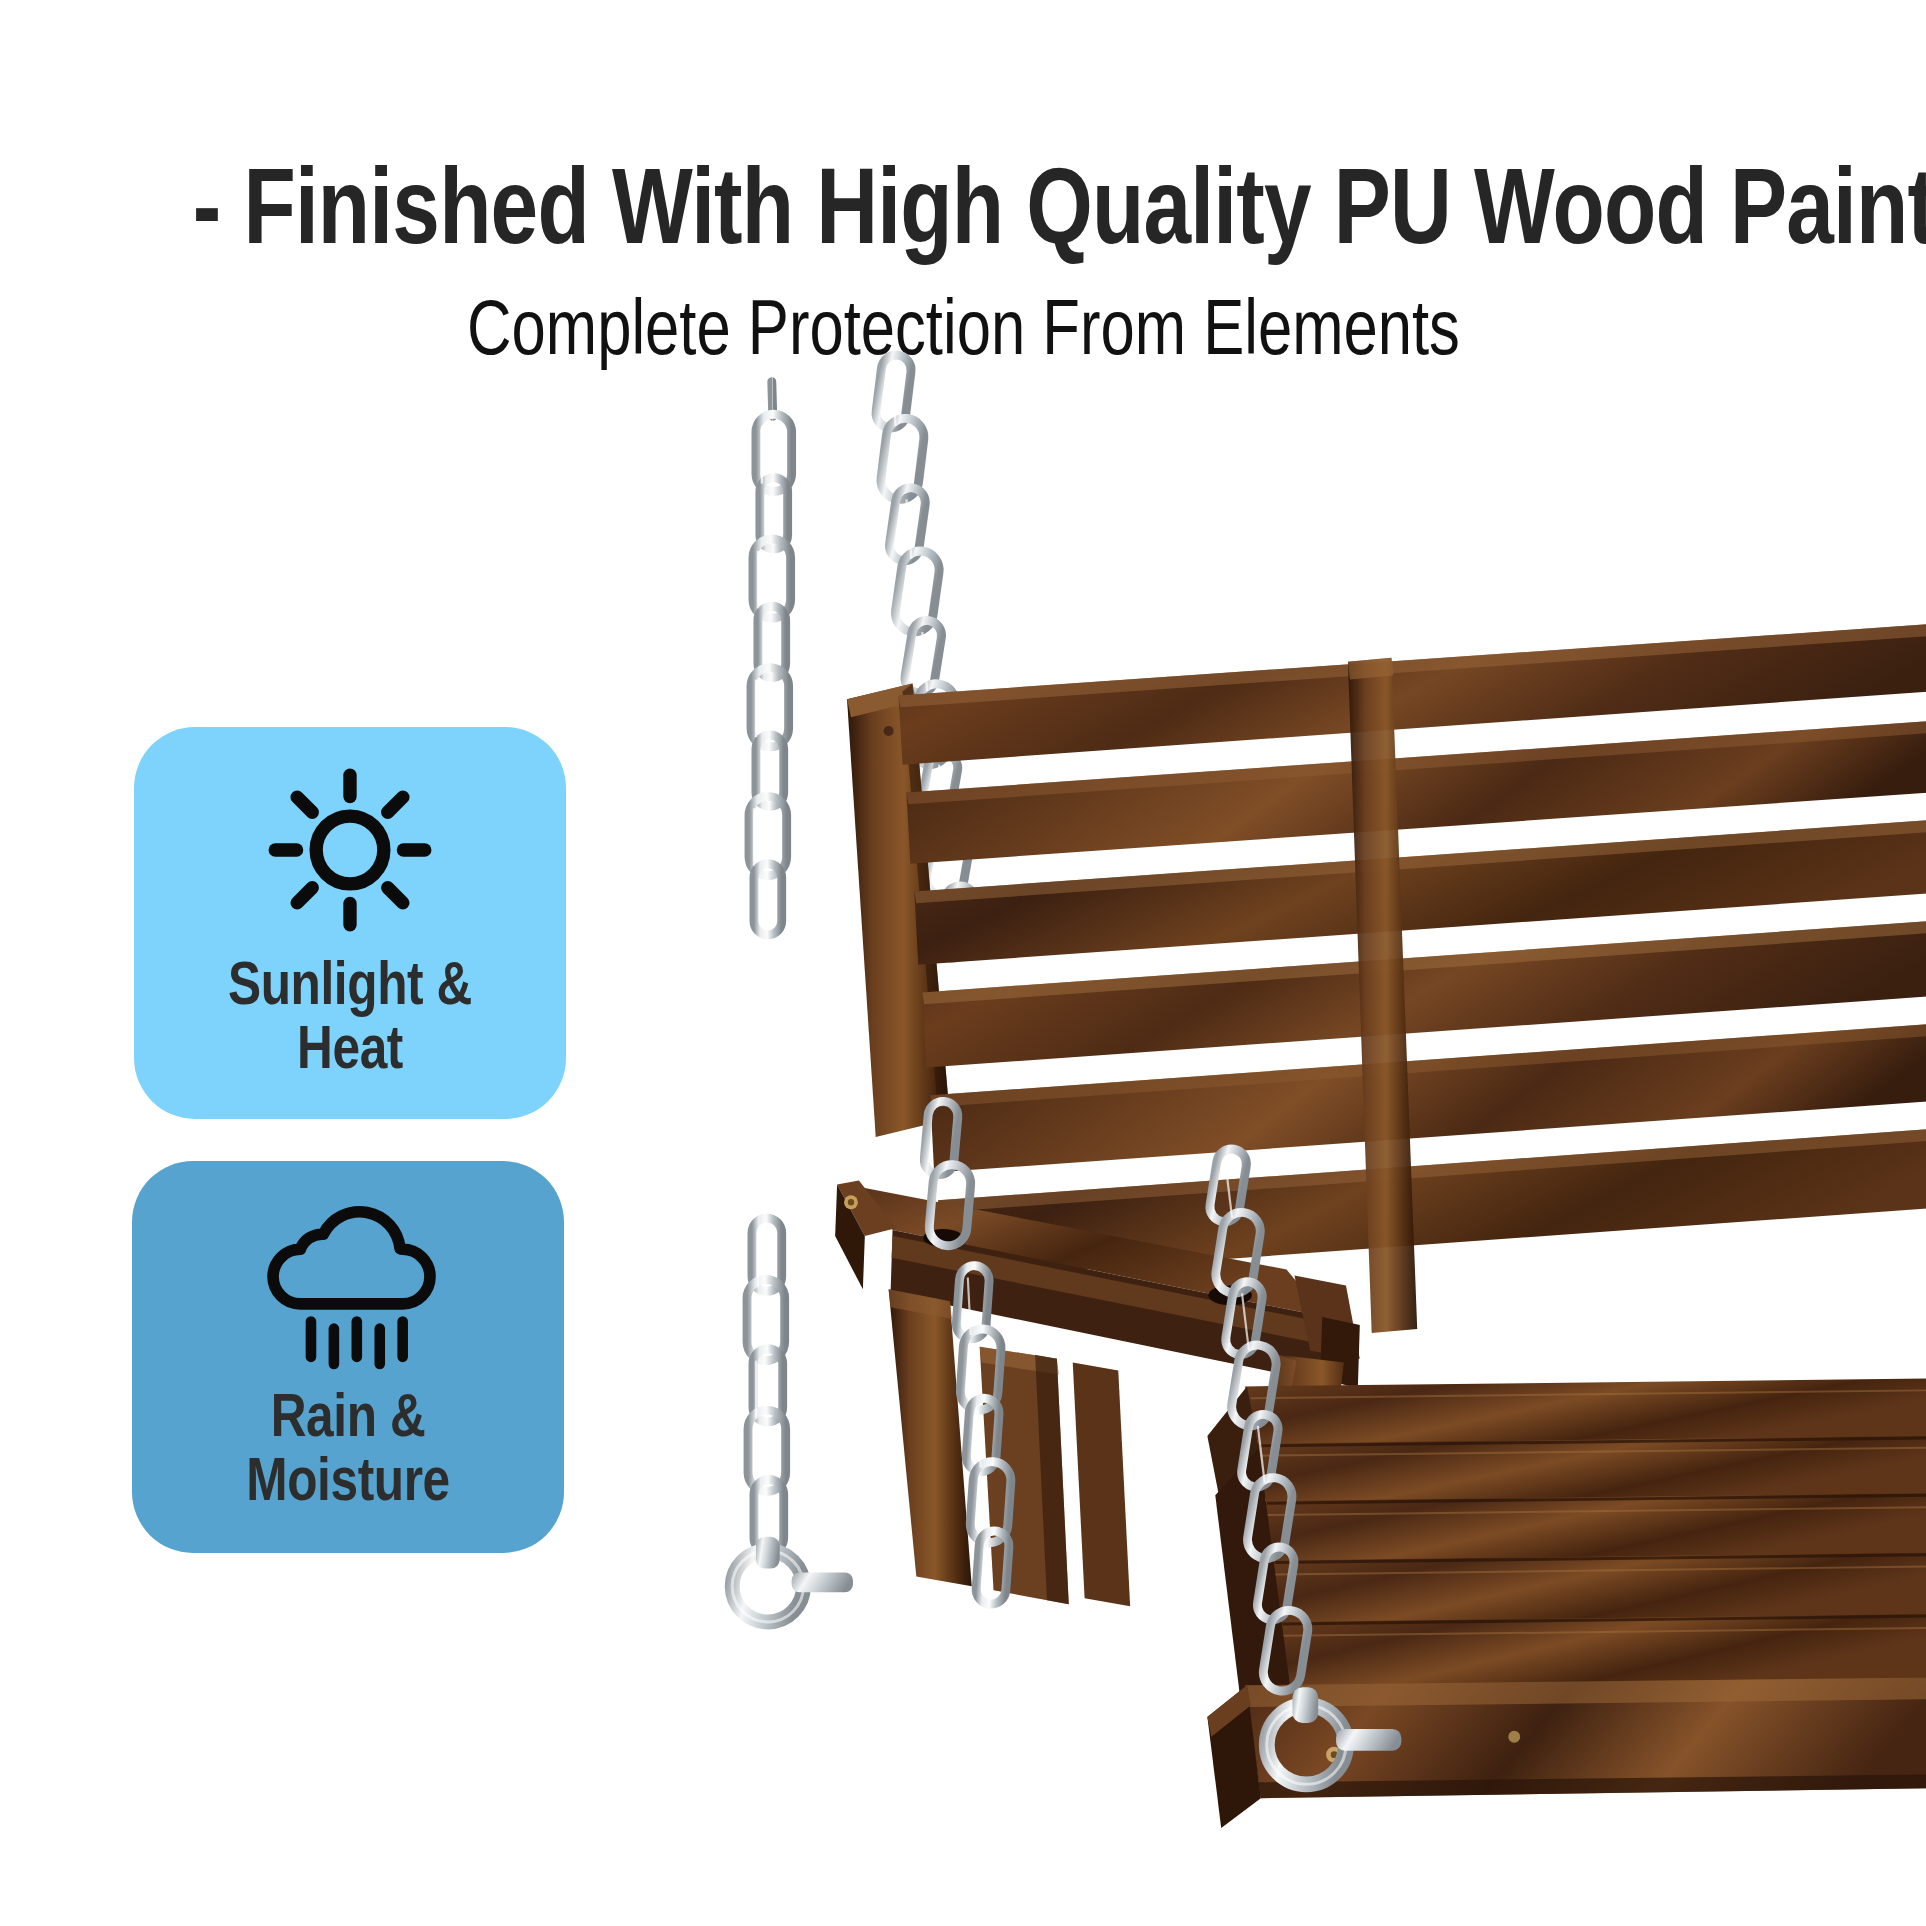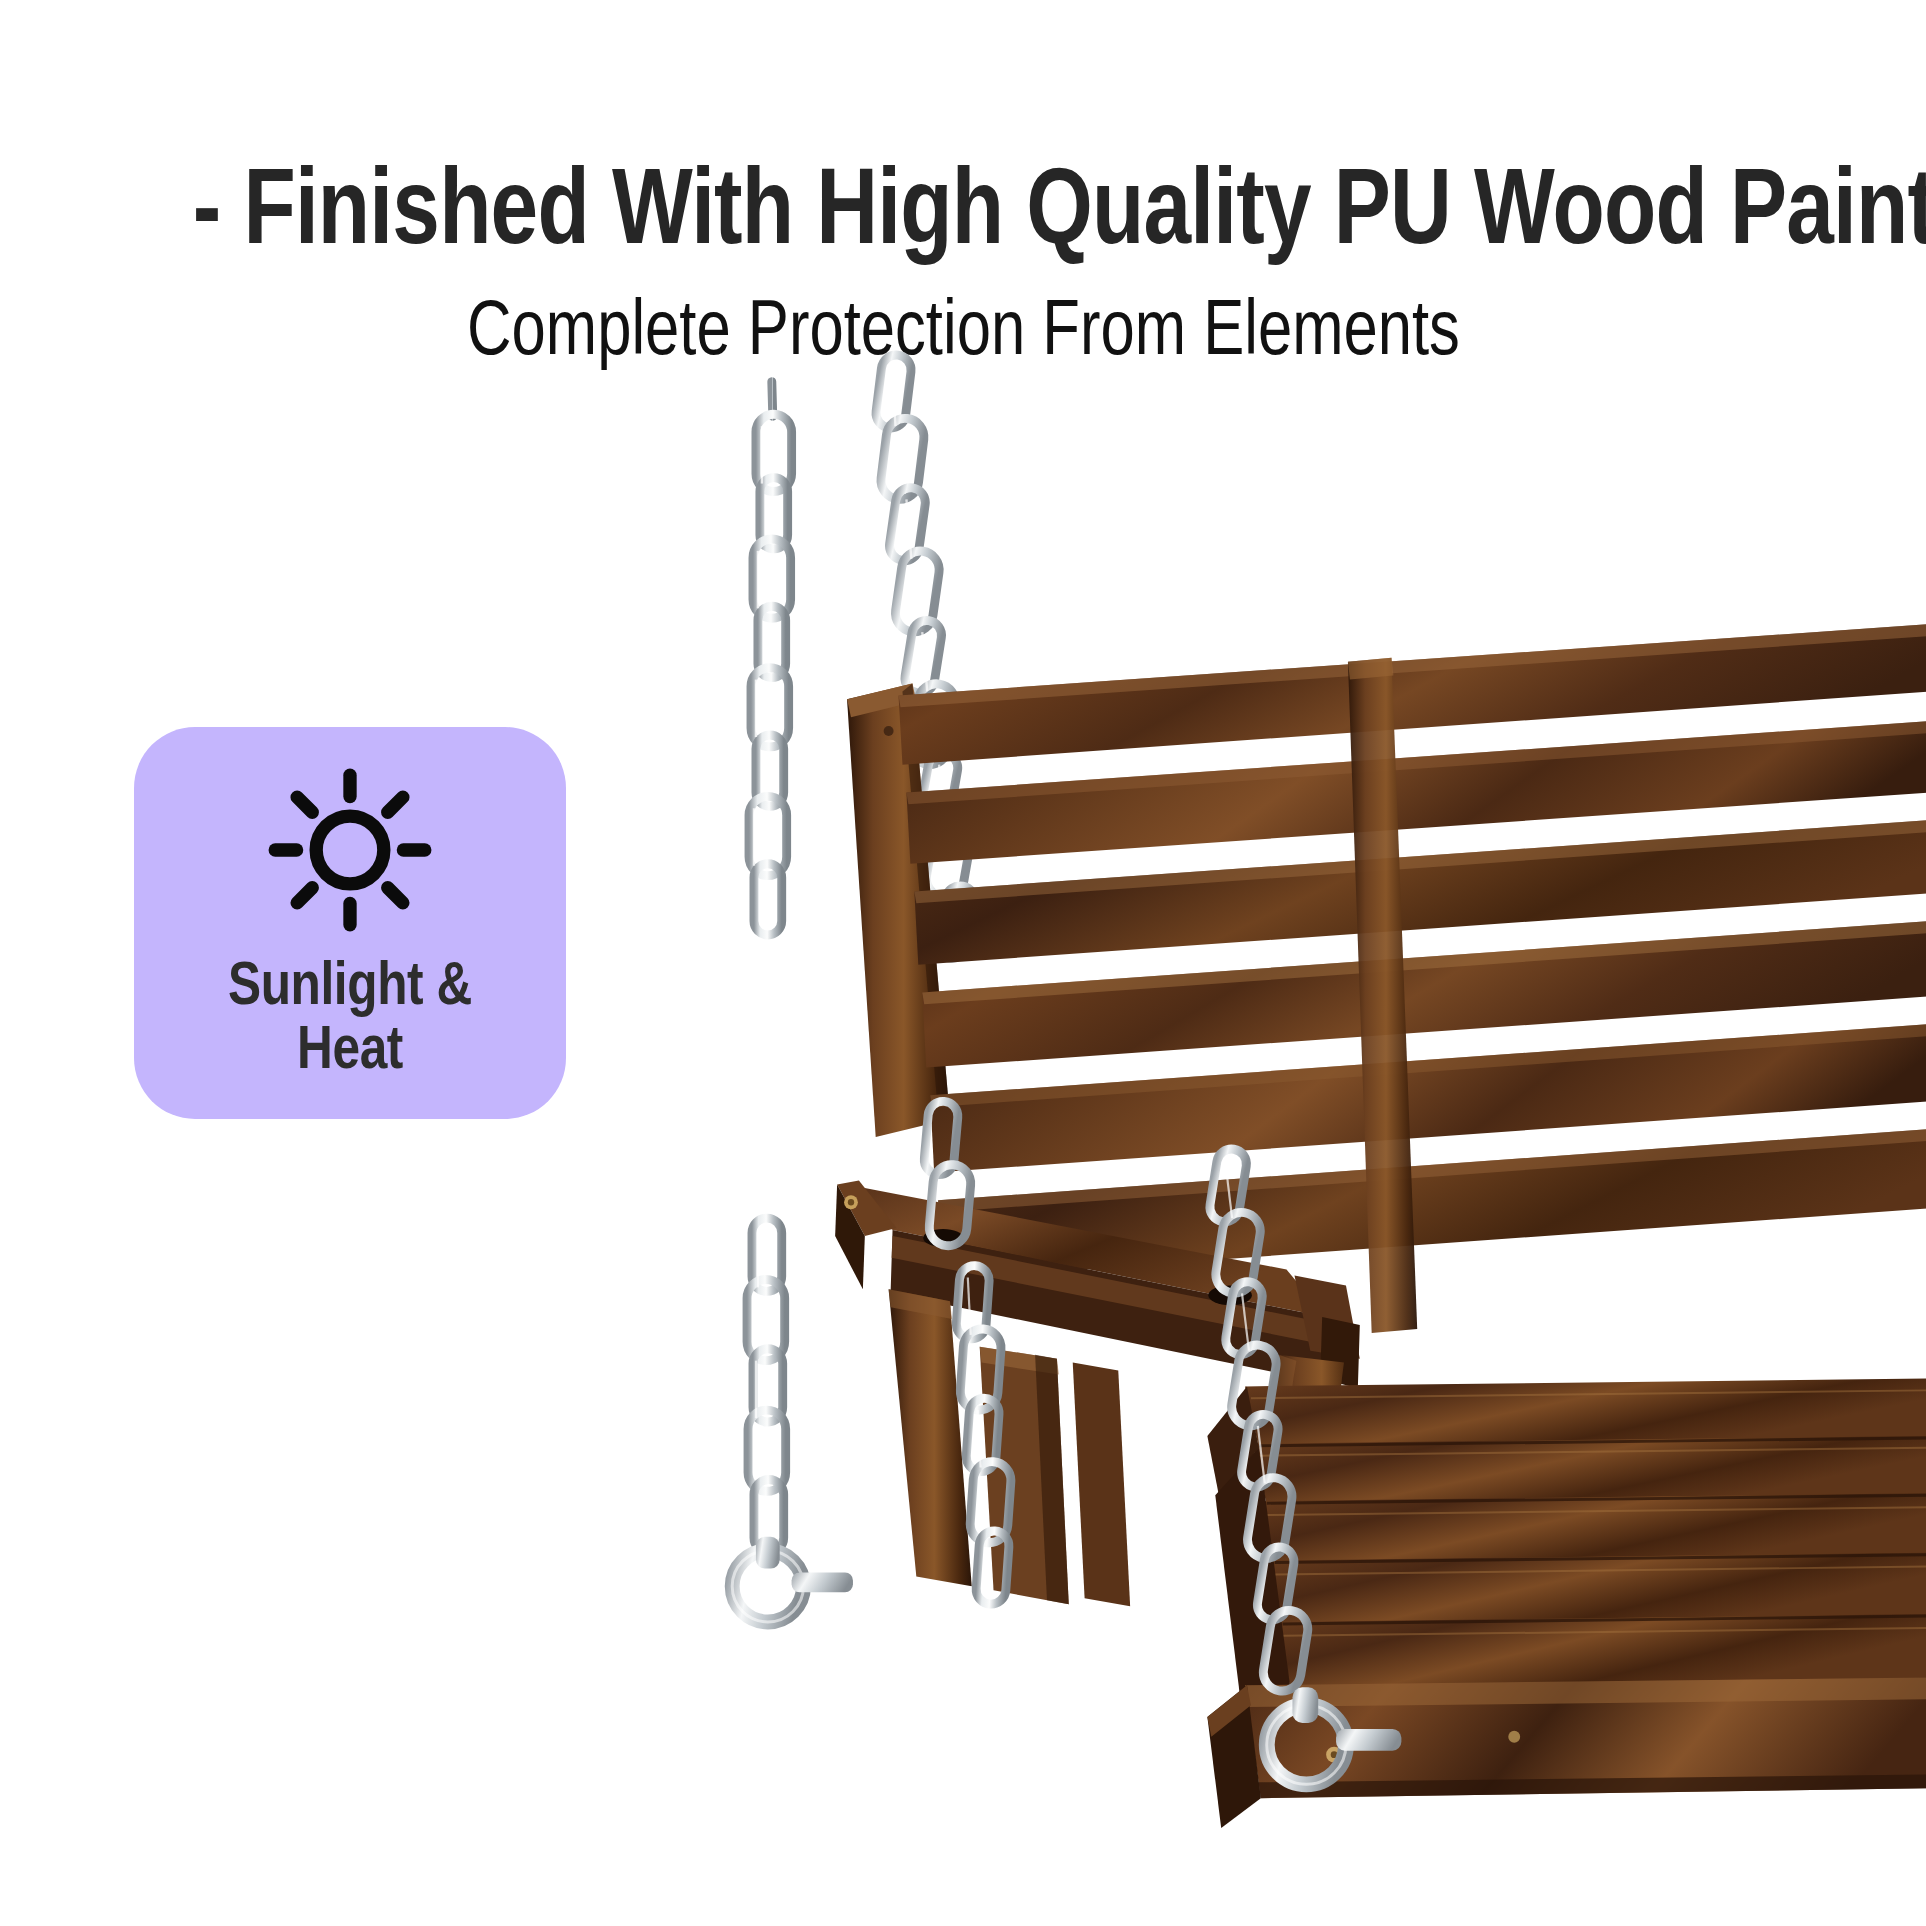--- a/index.html
+++ b/index.html
@@ -358,21 +358,21 @@
           <circle cx="660" cy="1432" r="40" fill="none" stroke="url(#metal2)" stroke-width="16"></circle>
           <circle cx="660" cy="1432" r="40" fill="none" stroke="#FFFFFF" stroke-width="3" opacity="0.55"></circle>
           <rect x="646" y="1374" width="26" height="36" rx="10" fill="url(#metal2)"></rect>
           <rect x="690" y="1416" width="66" height="22" rx="9" fill="url(#metal2)"></rect>
         </g>
       </g>
 
     </svg>
   </div>
 
-  <div class="badge" id="badge-sun" style="background: #c4b5fd; text-decoration: underline;">
+  <div class="badge" id="badge-sun" style="background: #7dd3fc; text-decoration: underline;">
     <div class="badge-icon">
       <svg width="178" height="178" viewBox="0 0 100 100" aria-hidden="true">
         <circle cx="50" cy="50" r="19" fill="none" stroke="#0b0b0b" stroke-width="7.5"></circle>
         <g stroke="#0b0b0b" stroke-width="7.5" stroke-linecap="round">
           <line x1="50" y1="8" x2="50" y2="20"></line>
           <line x1="50" y1="80" x2="50" y2="92"></line>
           <line x1="8" y1="50" x2="20" y2="50"></line>
           <line x1="80" y1="50" x2="92" y2="50"></line>
           <line x1="20.3" y1="20.3" x2="28.8" y2="28.8"></line>
           <line x1="71.2" y1="71.2" x2="79.7" y2="79.7"></line>
@@ -380,15 +380,35 @@
           <line x1="28.8" y1="71.2" x2="20.3" y2="79.7"></line>
         </g>
       </svg>
     </div>
     <div class="badge-label" style="color: rgb(45, 45, 45);">
       <span>Sunlight &amp;</span>
       <span>Heat</span>
     </div>
   </div>
 
+  <div class="badge" id="badge-rain" style="background: rgb(85, 163, 206);">
+    <div class="badge-icon">
+      <svg width="194" height="188" viewBox="0 0 110 106" aria-hidden="true">
+        <path d="M28 66 H86 A15.5 15.5 0 0 0 86 35 A4 4 0 0 1 84.5 34.6
+                 A23 23 0 0 0 41 26.5 A13 13 0 0 0 28 35
+                 A15.5 15.5 0 0 0 28 66 Z" fill="none" stroke="#0b0b0b" stroke-width="6.6" stroke-linejoin="round"></path>
+        <g stroke="#0b0b0b" stroke-width="6" stroke-linecap="round">
+          <line x1="34" y1="76" x2="34" y2="96"></line>
+          <line x1="47" y1="80" x2="47" y2="100"></line>
+          <line x1="60" y1="76" x2="60" y2="96"></line>
+          <line x1="73" y1="80" x2="73" y2="100"></line>
+          <line x1="86" y1="76" x2="86" y2="96"></line>
+        </g>
+      </svg>
+    </div>
+    <div class="badge-label" style="color: rgb(45, 45, 45);">
+      <span>Rain &amp;</span>
+      <span>Moisture</span>
+    </div>
+  </div>
 
 </div>
 
 
 </body></html>

